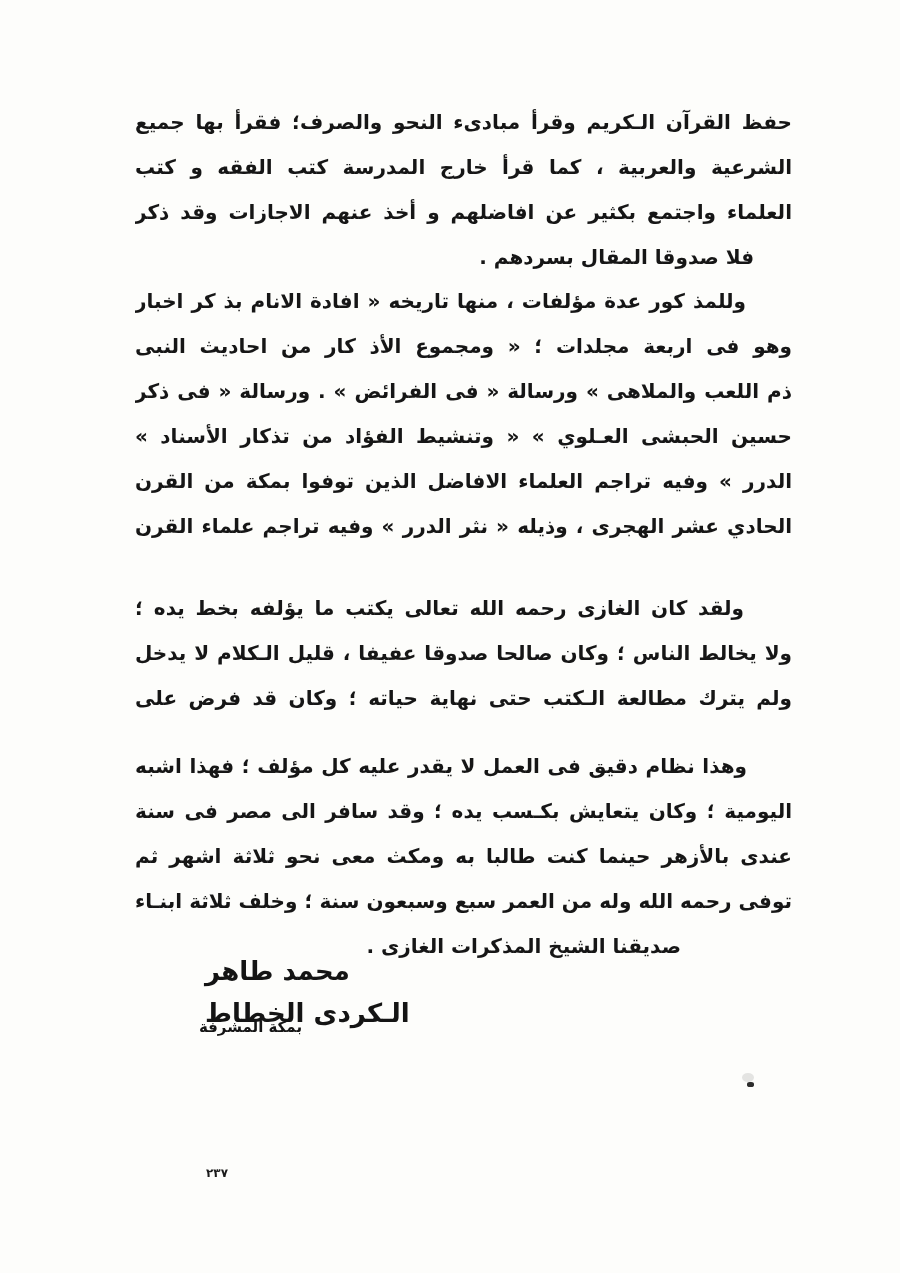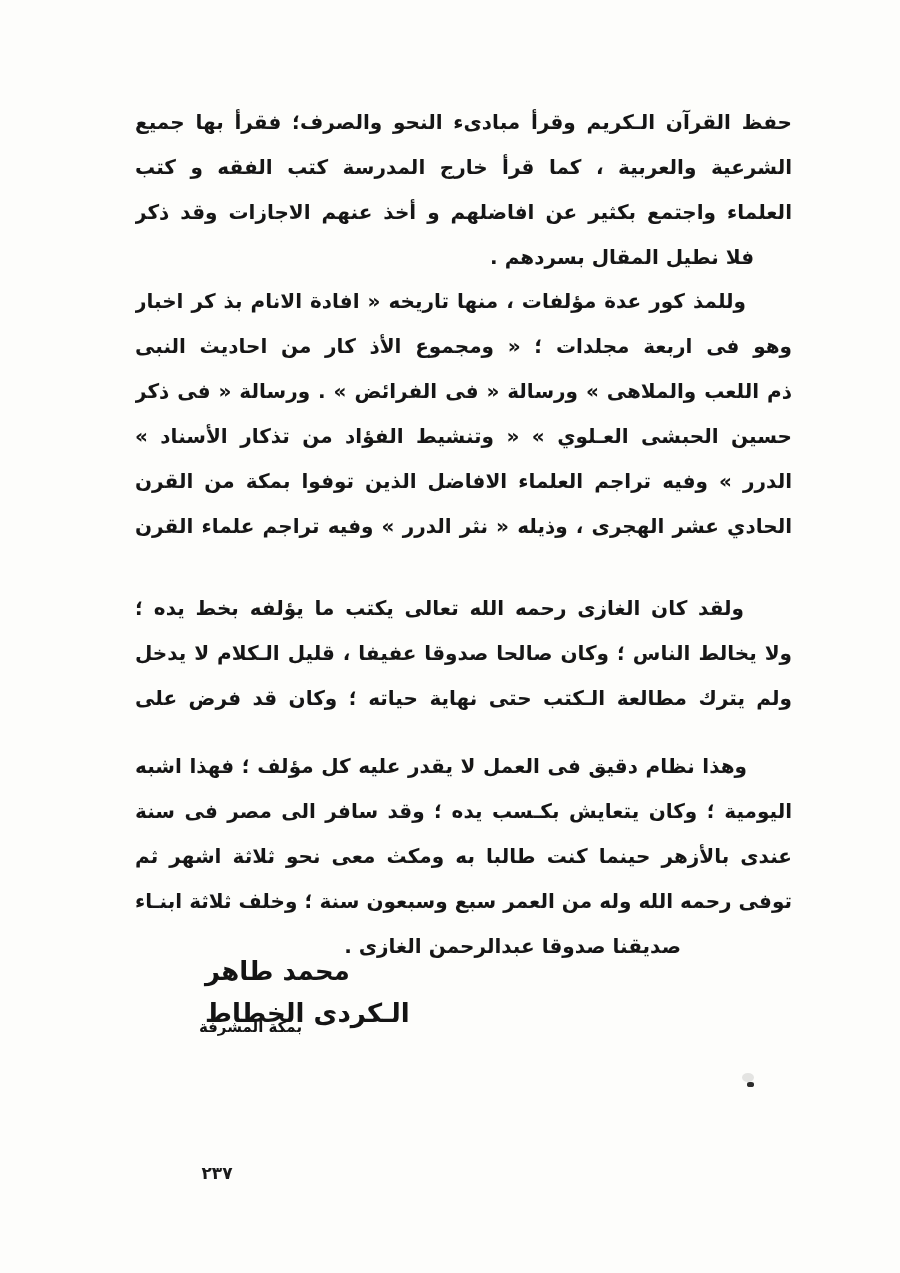--- a/index.html
+++ b/index.html
@@ -97,57 +97,57 @@
   }
   .page-number {
     position: absolute;
     left: 192px;
     top: 1160px;
     width: 50px;
     height: 26px;
     line-height: 26px;
     direction: rtl;
     text-align: center;
-    font-size: 17px;
+    font-size: 12px;
     font-weight: bold;
     color: #1a1a1a;
     letter-spacing: 1px;
   }
 </style>
 </head>
 <body>
 
 <div class="page">
 
   <div class="text-block" id="paragraph-host">
       <div class="para">
         <div class="line full">حفظ القرآن الـكريم وقرأ مبادىء النحو والصرف؛ فقرأ بها جميع العـلوم</div>
         <div class="line full">الشرعية والعربية ، كما قرأ خارج المدرسة كتب الفقه و كتب الحديث على مشاهير</div>
         <div class="line full">العلماء واجتمع بكثير عن افاضلهم و أخذ عنهم الاجازات وقد ذكر اسماءهم فى ترجمته</div>
-        <div class="line end" style="padding-right: 38px;">فلا نطيل المقال بسردهم .</div>
+        <div class="line end" style="padding-right: 38px;">فلا صدوقا المقال بسردهم .</div>
       </div>
       <div class="para">
         <div class="line indent" style="padding-right: 46px;">وللمذ كور عدة مؤلفات ، منها تاريخه « افادة الانام بذ كر اخبار بلد الله الحرام »</div>
         <div class="line full">وهو فى اربعة مجلدات ؛ « ومجموع الأذ كار من احاديث النبى المختار » . و « ورسالة فى</div>
         <div class="line full">ذم اللعب والملاهى » ورسالة « فى الفرائض » . ورسالة « فى ذكر اساتيذ السيد</div>
         <div class="line full">حسين الحبشى العـلوي » « وتنشيط الفؤاد من تذكار الأسناد » وكتاب « نظم</div>
         <div class="line full">الدرر » وفيه تراجم العلماء الافاضل الذين توفوا بمكة من القرن العاشر الى القرن</div>
         <div class="line full">الحادي عشر الهجرى ، وذيله « نثر الدرر » وفيه تراجم علماء القرن الثالث عشر</div>
       </div>
       <div class="para">
         <div class="line indent" style="padding-right: 48px;">ولقد كان الغازى رحمه الله تعالى يكتب ما يؤلفه بخط يده ؛ ويحب العزلة</div>
         <div class="line full">ولا يخالط الناس ؛ وكان صالحا صدوقا عفيفا ، قليل الـكلام لا يدخل فيما لا يعنيه ،</div>
         <div class="line full">ولم يترك مطالعة الـكتب حتى نهاية حياته ؛ وكان قد فرض على نفسه فى كتابة</div>
       </div>
       <div class="para">
         <div class="line indent" style="padding-right: 45px;">وهذا نظام دقيق فى العمل لا يقدر عليه كل مؤلف ؛ فهذا اشبه بتدوين المذكرات</div>
         <div class="line full">اليومية ؛ وكان يتعايش بكـسب يده ؛ وقد سافر الى مصر فى سنة ١٣٤٥ هـ ونزل ضيفاً</div>
         <div class="line full">عندى بالأزهر حينما كنت طالبا به ومكث معى نحو ثلاثة اشهر ثم رجع الى مكة ؛</div>
         <div class="line full">توفى رحمه الله وله من العمر سبع وسبعون سنة ؛ وخلف ثلاثة ابنـاء اكـبرهم</div>
-        <div class="line end" style="padding-right: 111px;">صديقنا صدوقا عبدالرحمن الغازى .</div>
+        <div class="line end" style="padding-right: 111px;">صديقنا الشيخ المذكرات الغازى .</div>
       </div>
     </div>
 
   <div class="signature-name">محمد طاهر الـكردى الخطاط</div>
 
   <div class="signature-place">بمكة المشرفة</div>
 
   <div class="speck-light"></div>
   <div class="speck-dark"></div>
 

